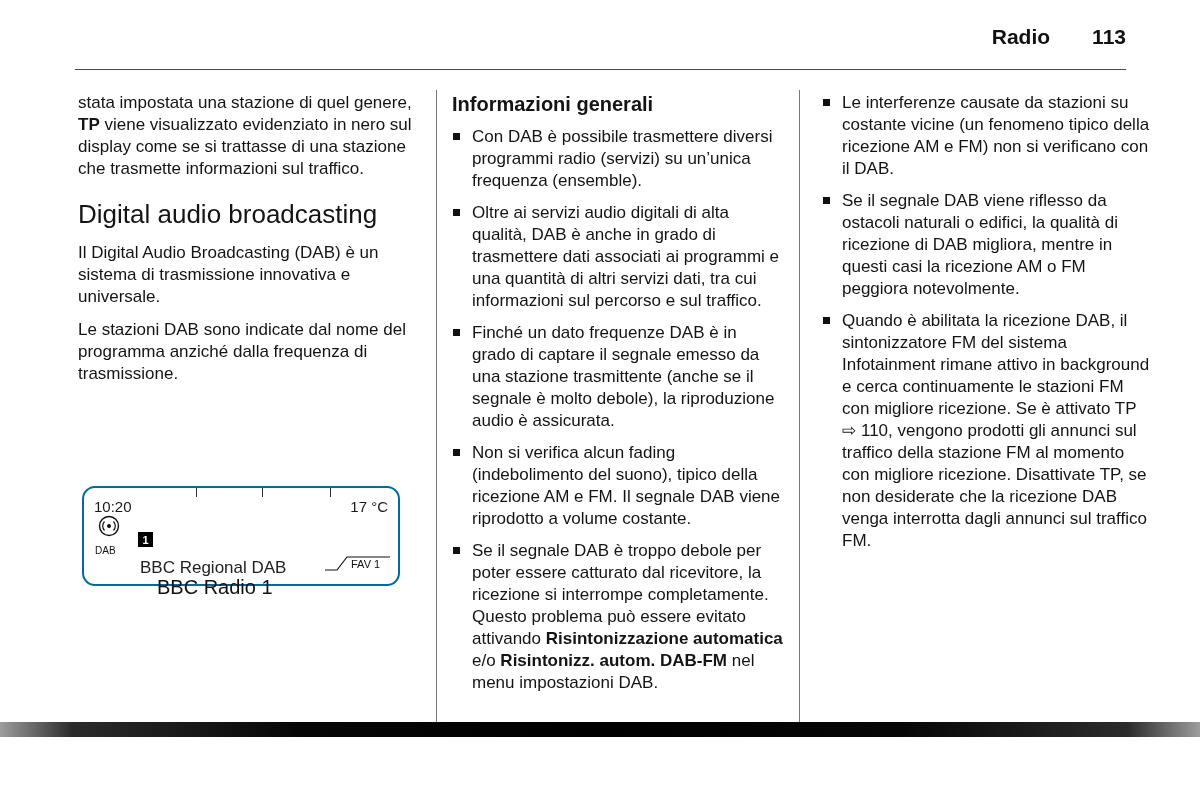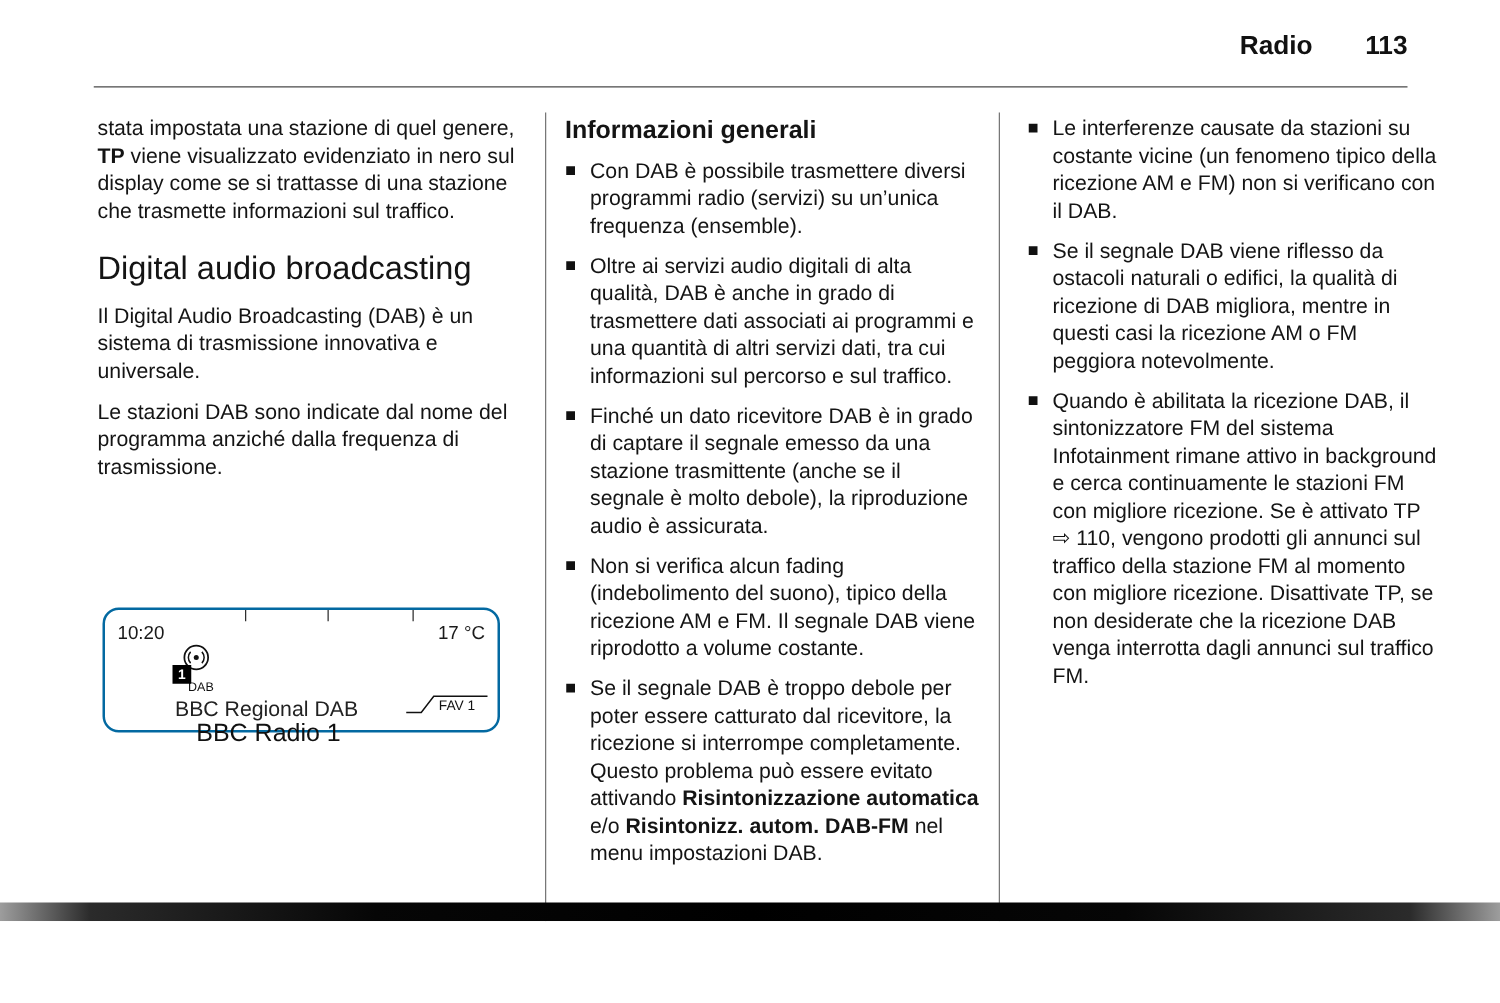--- a/index.html
+++ b/index.html
@@ -29,21 +29,21 @@
   ul.blist li { display:flex; margin:0 0 10px 0; }
   .sq { flex:none; width:7px; height:7px; background:#111; margin:7px 12px 0 1px; }
   .btxt { flex:1; }
   
   .disp { position:absolute; left:4px; top:394px; width:318px; height:100px;
           border:2px solid #0369a1; border-radius:13px; background:#fff; }
   .disp .time { position:absolute; top:8px; left:10px;  font-size:15px; color:#1a1a1a; }
   .disp .temp { position:absolute; top:8px; right:10px; font-size:15px; color:#1a1a1a; }
   .disp .tick { position:absolute; top:0; width:1px; height:9px; background:#2e2e2e; }
   .t1 { left:112px; } .t2 { left:178px; } .t3 { left:246px; }
-  .dabwrap { position:absolute; left:11px; top:27px; width:32px; text-align:right;margin-left:44px; }
+  .dabwrap { position:absolute; left:11px; top:27px; width:32px; text-align:left; }
   .dabwrap .bandlbl { display:block; font-size:10px; line-height:11px; margin-top:0; color:#111; }
   .preset { position:absolute; left:54px; top:44px; width:15px; height:15px; background:#000;
             color:#fff; font-size:11px; font-weight:bold;
             display:flex; align-items:center; justify-content:center; }
   .station  { position:absolute; left:73px; top:40px; font-size:20px; line-height:22px; color:#111;margin-top:48px; }
   .ensemble { position:absolute; left:56px; top:69px; font-size:17px; color:#222;text-align:right; }
   .favtab { position:absolute; right:6px; bottom:6px; }
   
   .bbar { position:absolute; left:0; bottom:0; width:1200px; height:15px;
           background:linear-gradient(90deg,#9d9d9d 0%,#2b2b2b 6%,#060606 25%,#000 50%,#060606 75%,#2b2b2b 94%,#9d9d9d 100%); }
@@ -107,21 +107,21 @@
       <li>
         <span class="sq"></span>
         <span class="btxt">Con DAB è possibile trasmettere diversi programmi radio (servizi) su un’unica frequenza (ensemble).</span>
       </li>
       <li>
         <span class="sq"></span>
         <span class="btxt">Oltre ai servizi audio digitali di alta qualità, DAB è anche in grado di trasmettere dati associati ai programmi e una quantità di altri servizi dati, tra cui informazioni sul percorso e sul traffico.</span>
       </li>
       <li>
         <span class="sq"></span>
-        <span class="btxt">Finché un dato ricevitore DAB è in grado di captare il segnale emesso da una stazione trasmittente (anche se il segnale è molto debole), la riproduzione audio è assicurata.</span>
+        <span class="btxt">Finché un dato frequenze DAB è in grado di captare il segnale emesso da una stazione trasmittente (anche se il segnale è molto debole), la riproduzione audio è assicurata.</span>
       </li>
       <li>
         <span class="sq"></span>
         <span class="btxt">Non si verifica alcun fading (indebolimento del suono), tipico della ricezione AM e FM. Il segnale DAB viene riprodotto a volume costante.</span>
       </li>
       <li>
         <span class="sq"></span>
         <span class="btxt"><span>Se il segnale DAB è troppo debole per poter essere catturato dal ricevitore, la ricezione si interrompe completamente. Questo problema può essere evitato attivando </span><b>Risintonizzazione automatica</b><span> e/o </span><b>Risintonizz. autom. DAB-FM</b><span> nel menu impostazioni DAB.</span></span>
       </li>
     </ul>

